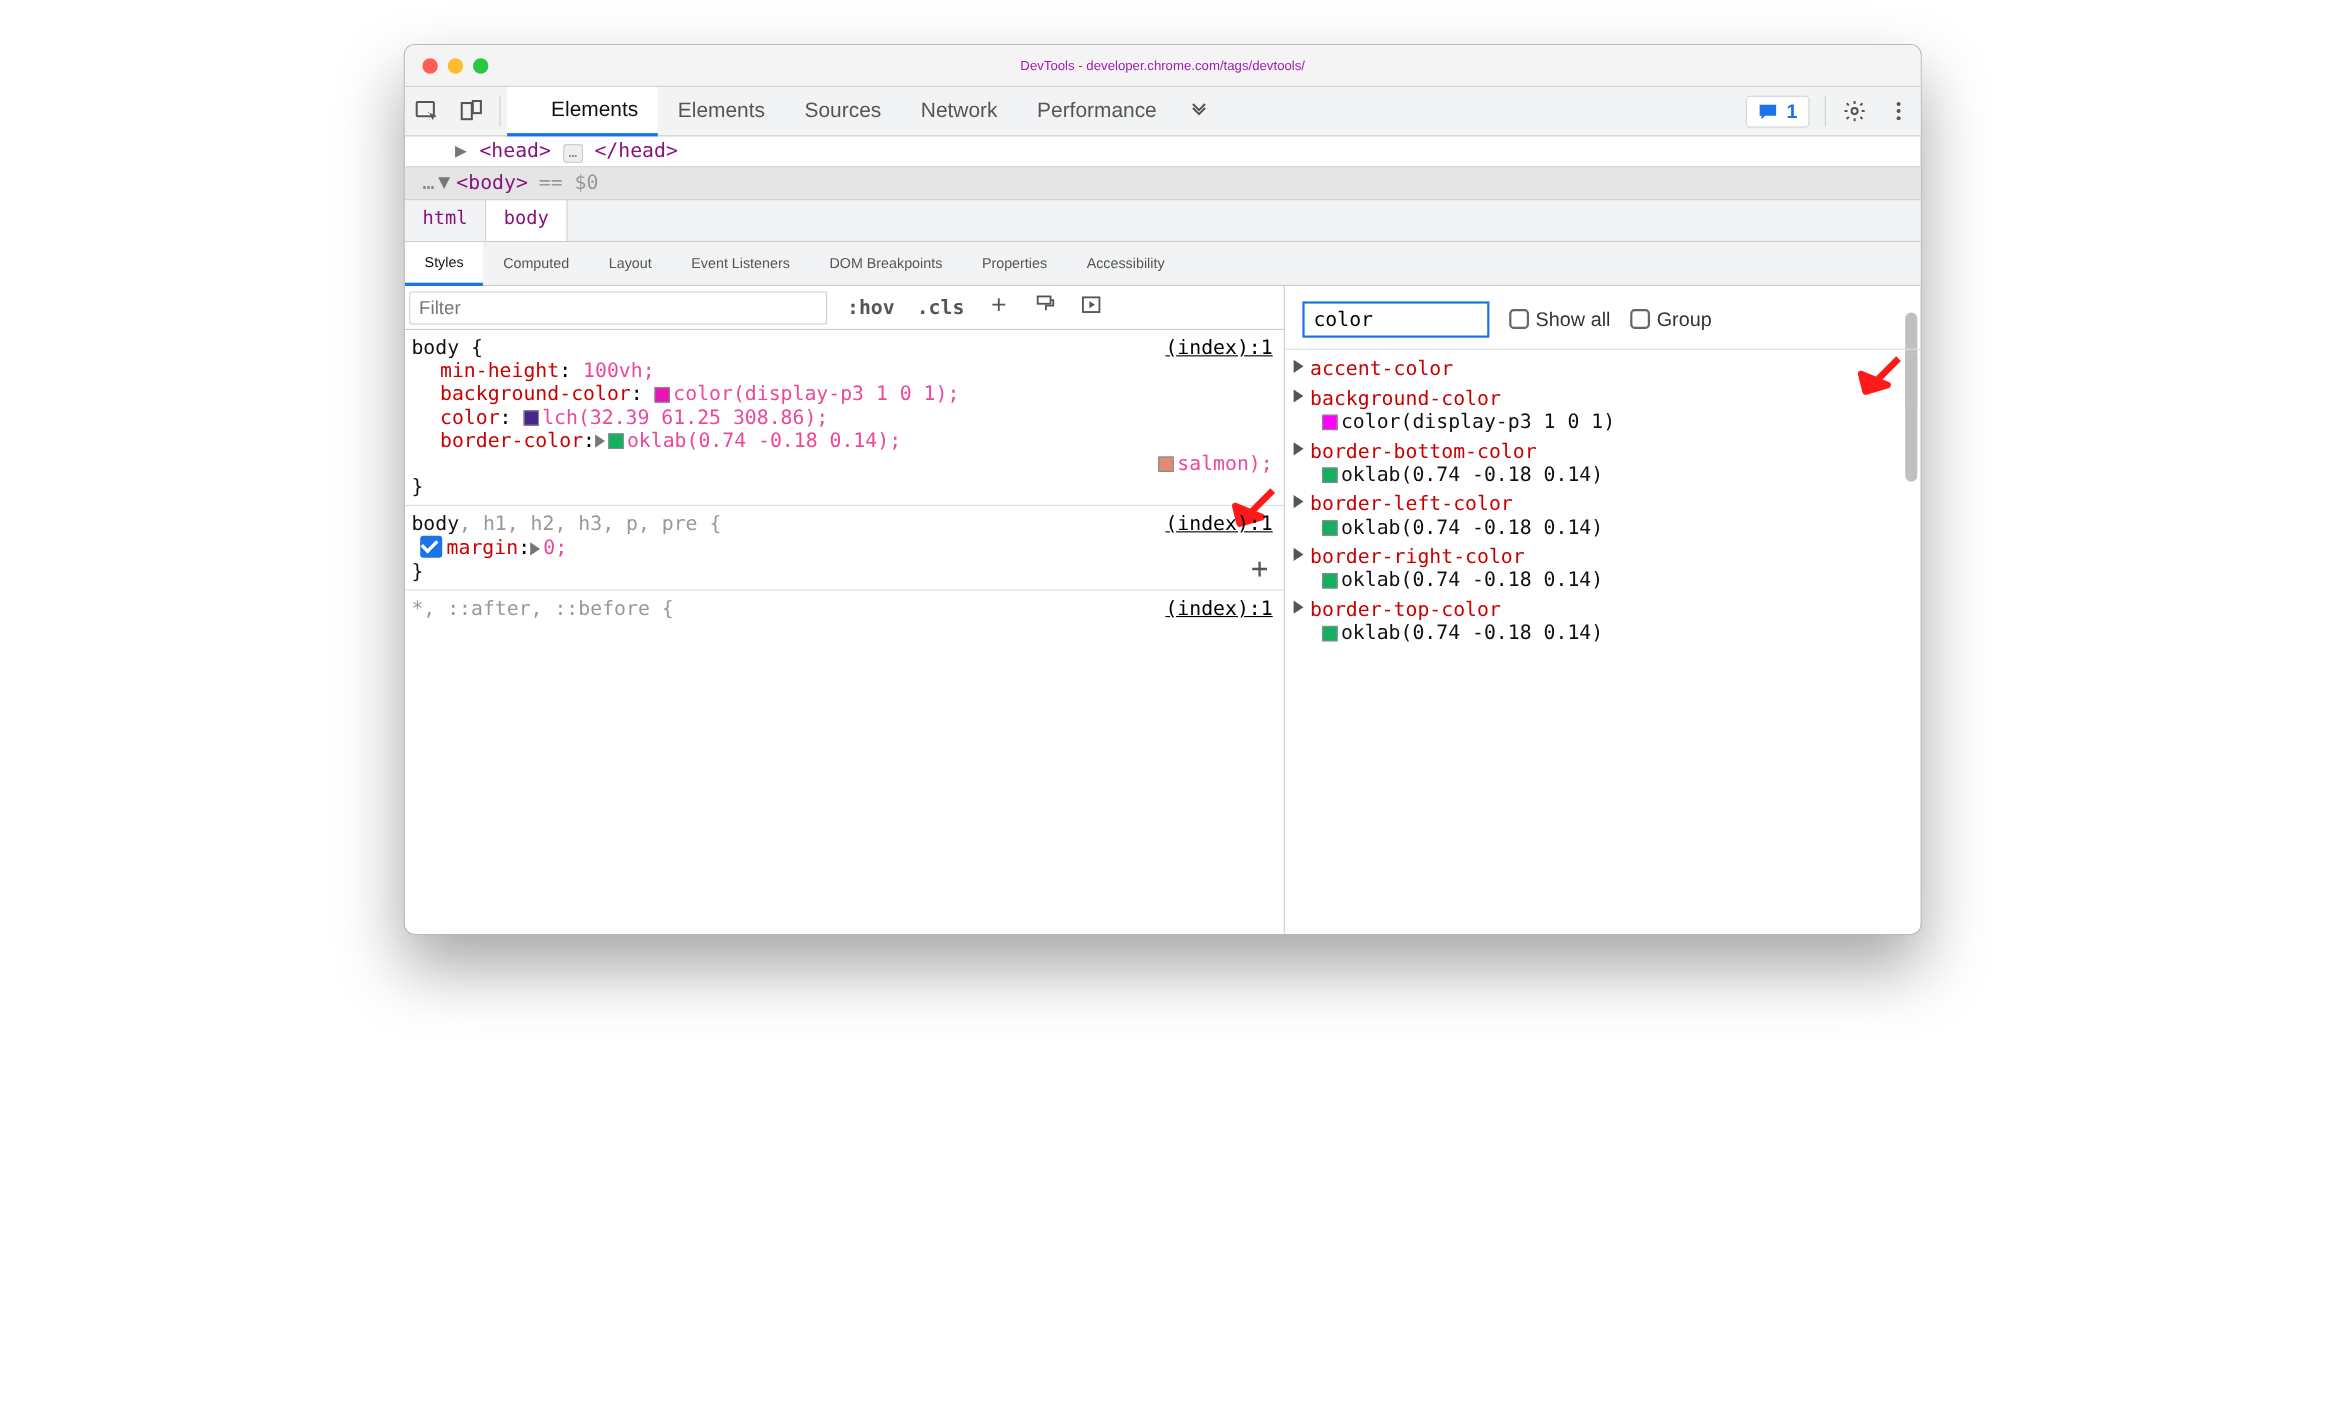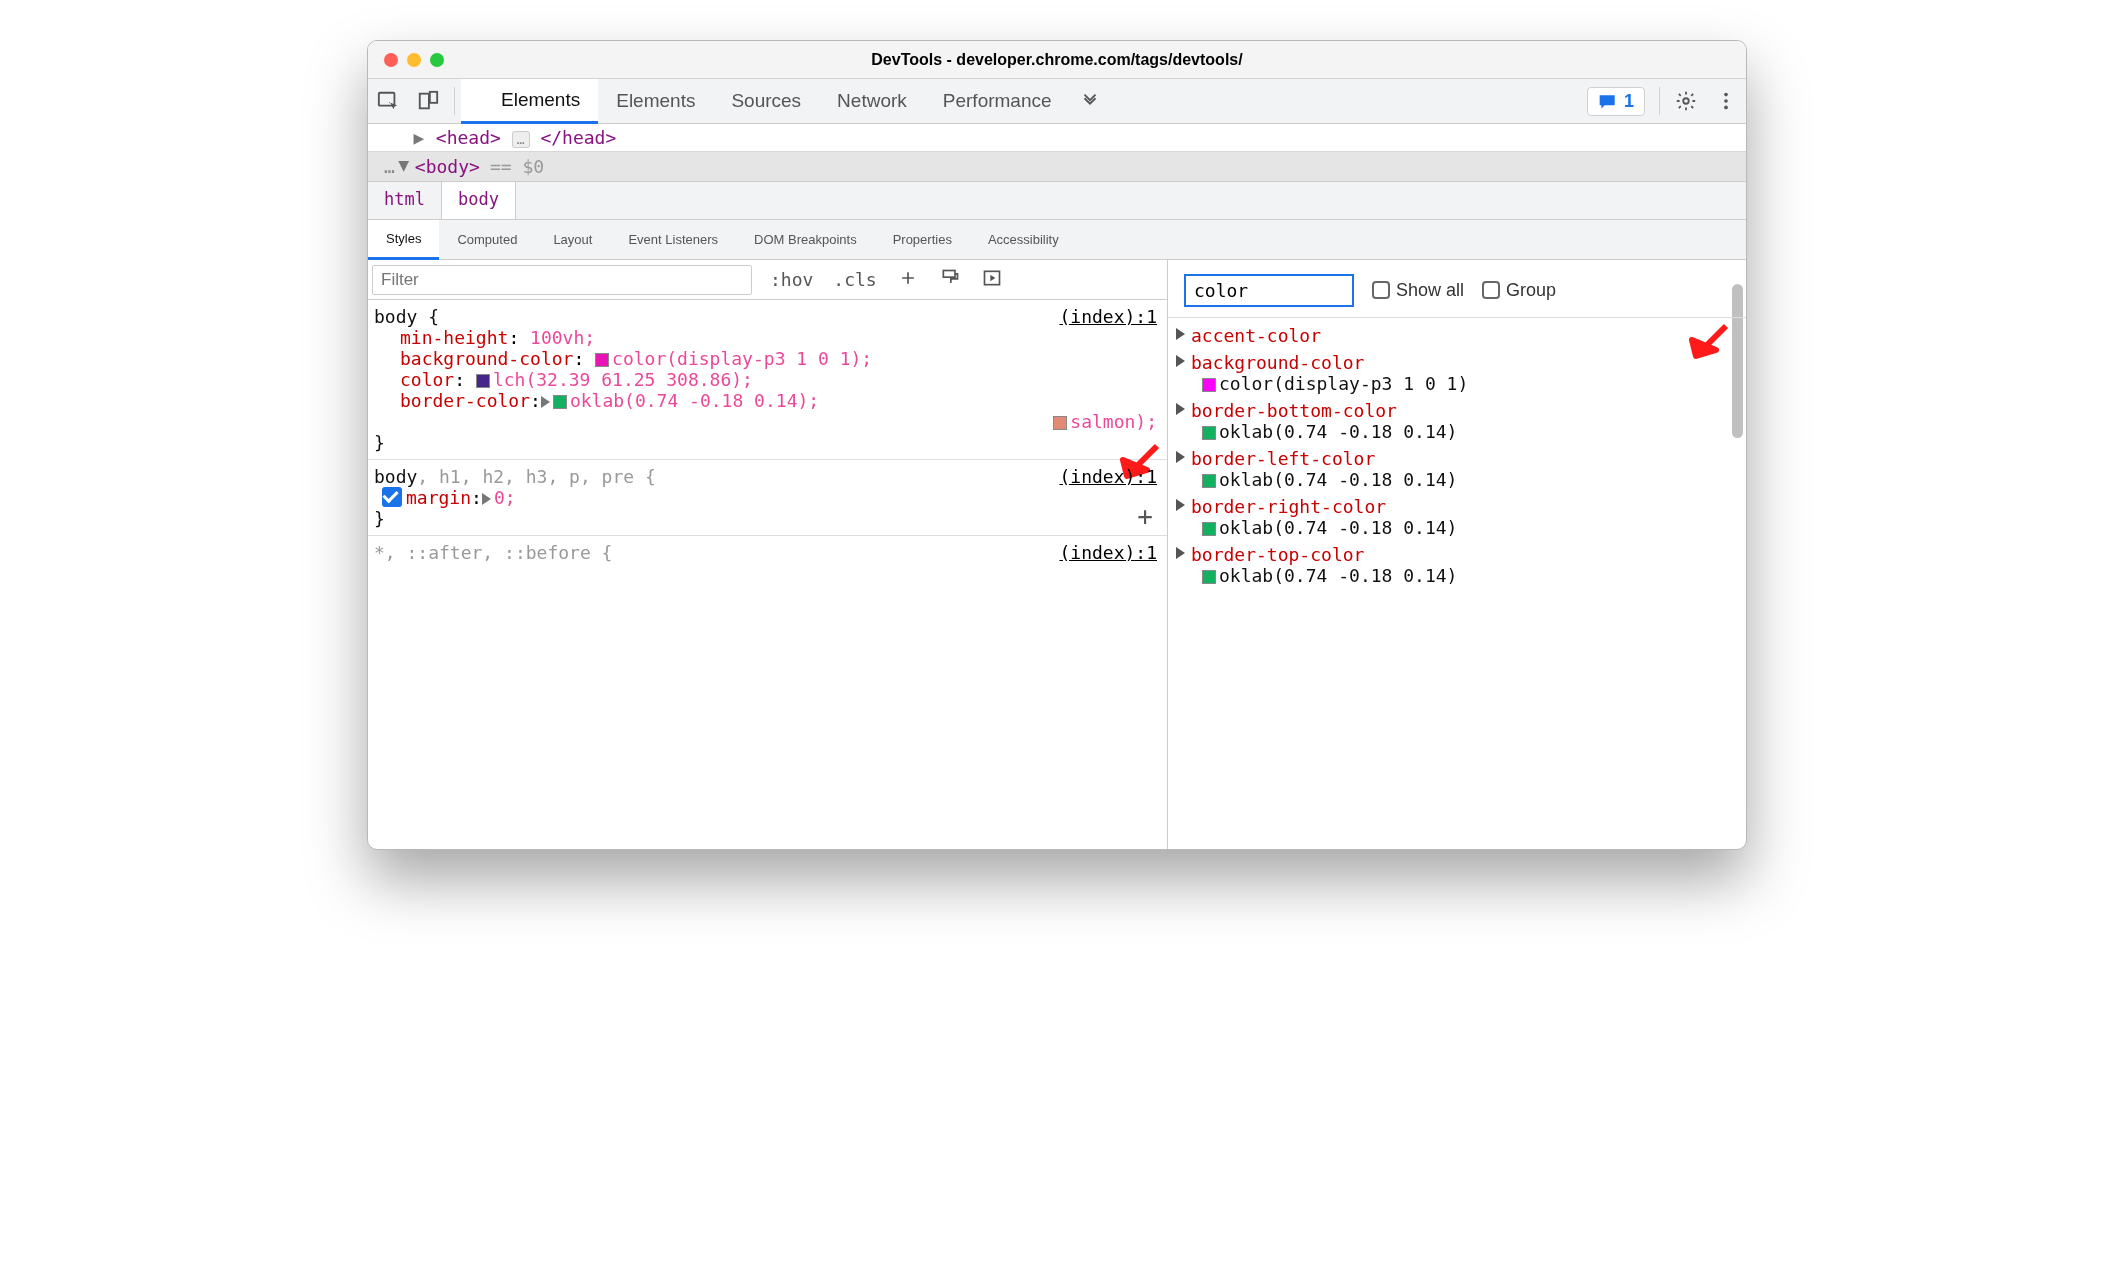--- a/index.html
+++ b/index.html
@@ -11,21 +11,21 @@
   }
 
   
   .titlebar {
     height:38px; background:#f4f4f4; display:flex; align-items:center; border-bottom:1px solid #d2d2d2;
     position:relative;
   }
   .traffic { display:flex; gap:9px; padding-left:16px; }
   .dot { width:14px; height:14px; border-radius:50%; }
   .dot.red{background:#ff5f57;} .dot.yellow{background:#febc2e;} .dot.green{background:#28c840;}
-  .titletext { position:absolute; left:0; right:0; text-align:center; font-weight:700; font-size:16px; color:#000000; pointer-events:none;}
+  .titletext { position:absolute; left:0; right:0; text-align:center; font-weight:400; font-size:12px; color:#a21caf; pointer-events:none;}
 
   
   .maintabs {
     height:45px; border-bottom:1px solid #ccc; display:flex; align-items:center; font-size:19px; color:#555;
     background:#f1f3f4;
   }
   .iconbtn { width:40px; height:40px; display:flex; align-items:center; justify-content:center; color:#555; cursor:pointer; }
   .iconbtn svg{width:22px;height:22px;}
   .maintab { padding:0 18px; height:45px; display:flex; align-items:center; cursor:pointer; }
   .maintab.active { color:#111; font-weight:500; border-bottom:3px solid #1a73e8; background:#fff;padding-left:40px;}
@@ -55,21 +55,21 @@
   .subtab.active { color:#111; border-bottom:3px solid #1a73e8; background:#fff; font-weight:500;}
 
   
   .panes { flex:1; display:flex; min-height:0; }
   .leftpane { width:800px; border-right:1px solid #ccc; display:flex; flex-direction:column; min-height:0;}
   .rightpane { flex:1; min-height:0; position:relative; display:flex; flex-direction:column; padding-top:10px; }
 
   
   .stylesbar { height:40px; border-bottom:1px solid #ccc; display:flex; align-items:center; font-size:18px; color:#555; }
   .filterbox{ flex:0 0 380px; height:30px; margin:0 8px 0 4px; border:1px solid #ccc; padding:2px 8px; font-size:17px; color:#777; border-radius:2px; background:#fff;}
-  .stylesbar .tbtn{ padding:0 10px; font-family:Menlo,monospace; font-weight:400; color:#555; cursor:pointer;}
+  .stylesbar .tbtn{ padding:0 10px; font-family:Menlo,monospace; font-weight:700; color:#555; cursor:pointer;}
   .stylesbar svg{width:22px;height:20px;}
 
   
   .rulewrap{ flex:1; overflow:hidden; font-family:Menlo,monospace; font-size:18px; position:relative;}
   .rule { border-bottom:1px solid #ddd; padding:6px 10px 6px 6px; position:relative; }
   .rule .src { position:absolute; right:10px; top:6px; text-decoration:underline; cursor:pointer;}
   .selector{ color:#111; }
   .selector .dim{ color:#999; }
   .decl { margin-left:26px; white-space:nowrap; }
   .decl .prop{ color:#c80000; }

